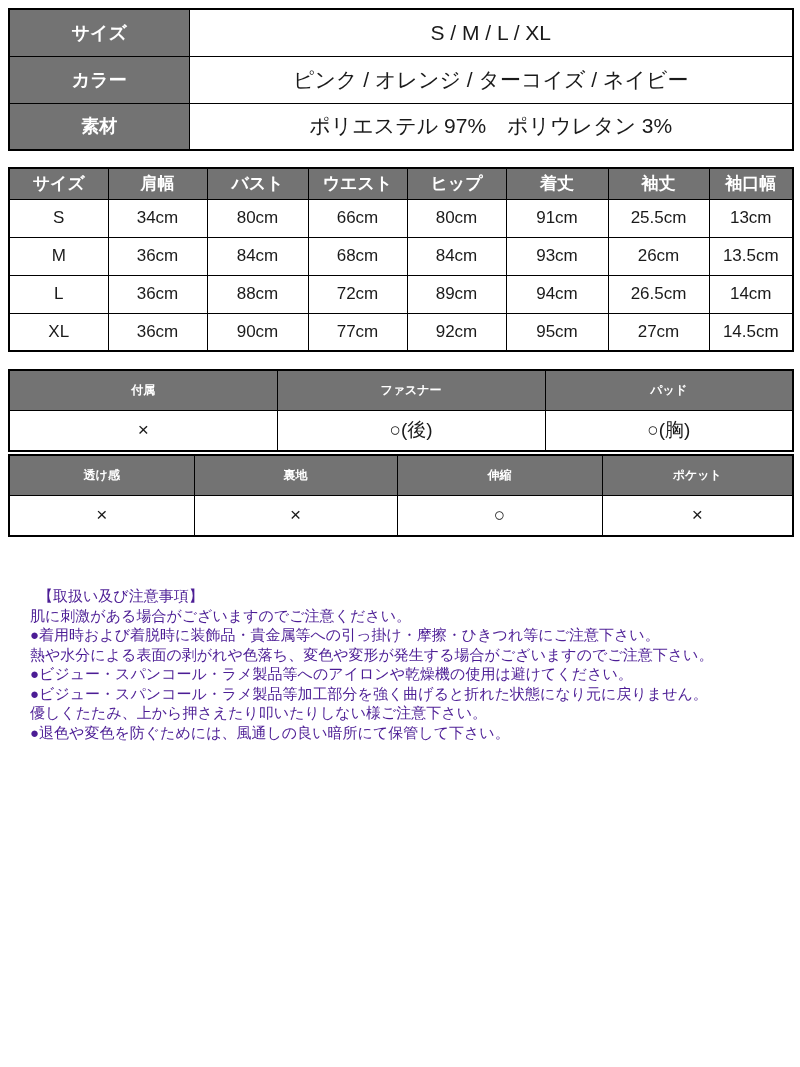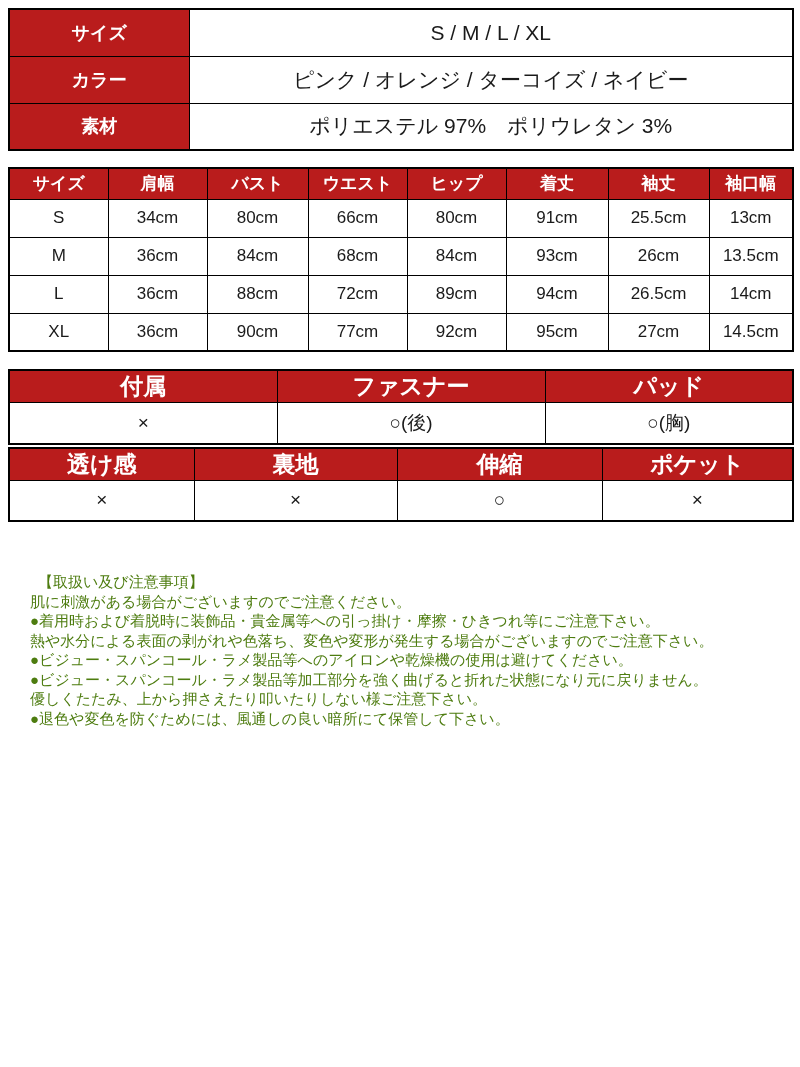--- a/index.html
+++ b/index.html
@@ -21,48 +21,49 @@
   }
   th, td {
     border: 1px solid #000;
     text-align: center;
     vertical-align: middle;
     padding: 0;
     overflow: hidden;
     white-space: nowrap;
   }
   th.dark, td.dark {
-    background: #b91c1c;
+    background: #737373;
     color: #ffffff;
     font-weight: bold;
   }
 
   
   .info-table { margin-bottom: 16px; }
   .info-table td { height: 47px; font-size: 21px; }
   .info-table td.dark { font-size: 18px; }
 
   
   .size-table { margin-bottom: 17px; }
   .size-table th { height: 31px; font-size: 17px; }
   .size-table td { height: 38px; font-size: 17px; font-weight: normal; }
 
   
-  .feat-table th { height: 27px; font-size: 23px; }
+  .feat-table th { height: 40px; font-size: 12px; }
   .feat-table td { height: 41px; font-size: 19px; }
   .feat-table { margin-bottom: 2px; }
 
   
   .notes {
     margin-top: 50px;
     padding-left: 22px;
     padding-right: 10px;
     font-size: 15px;
     line-height: 19.5px;
-    color: #4d7c0f;
+    color: #4c1d95;
+    font-family: Liberation Serif, serif;
   }
   .note-title { padding-left: 8px; }
 </style>
 </head>
 <body>
 
 <div class="wrap">
 
   <table class="info-table">
     <colgroup>

